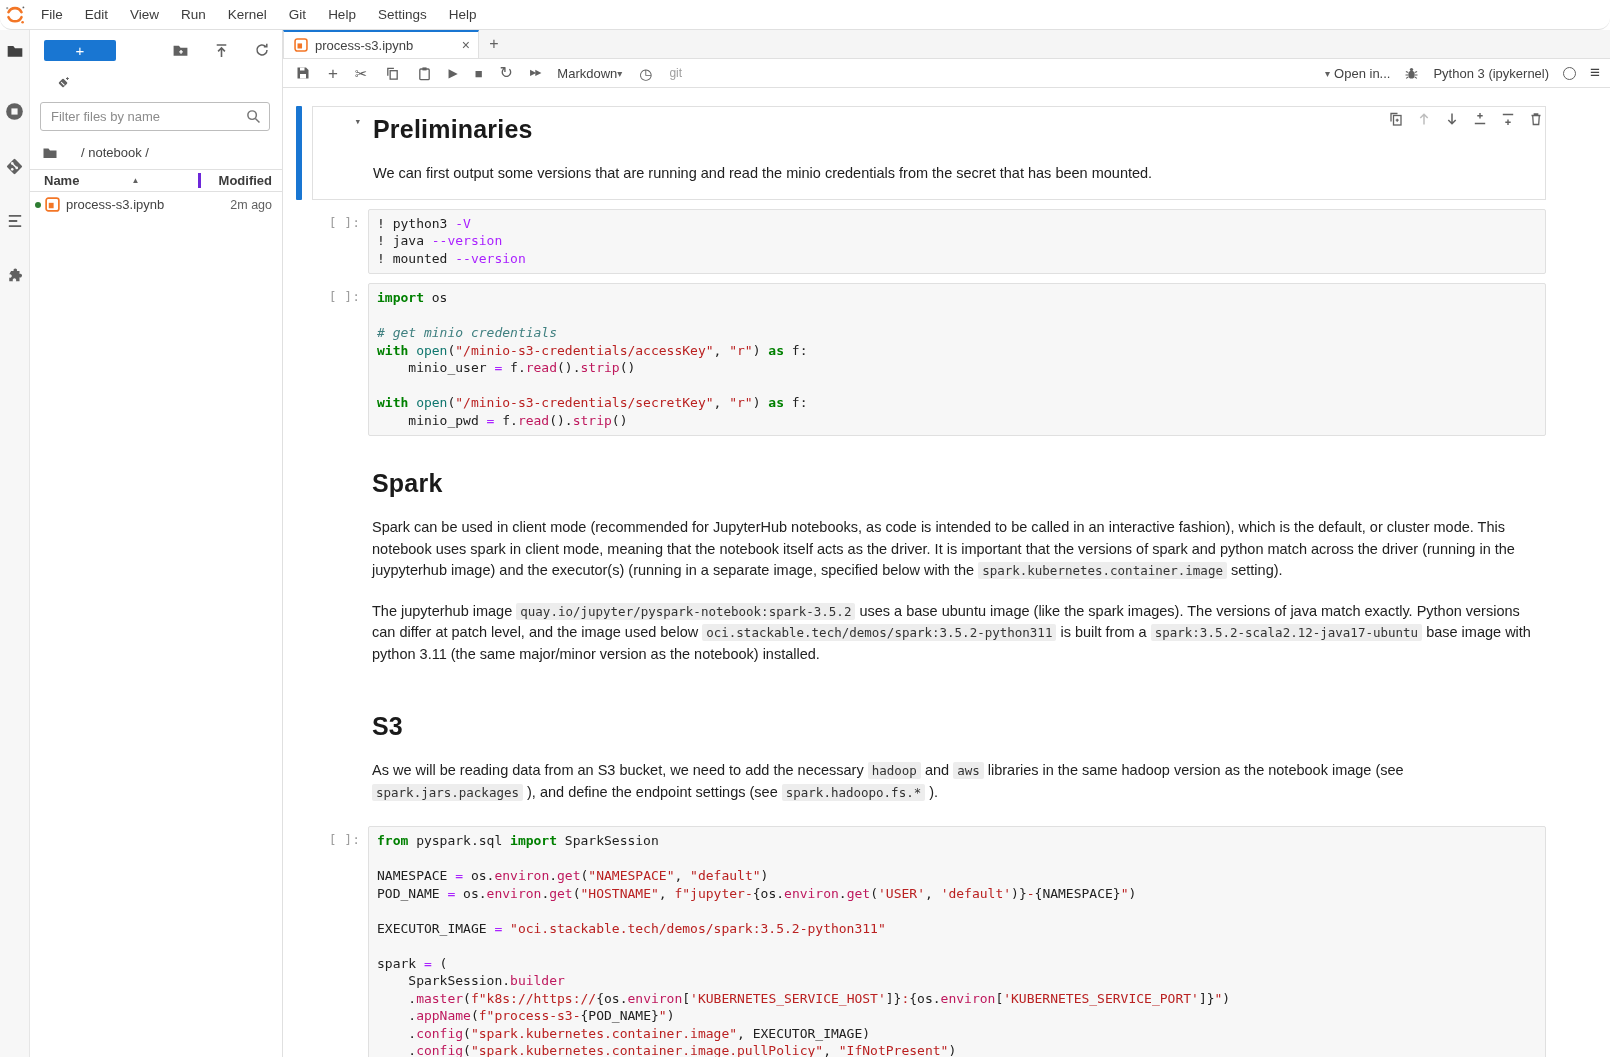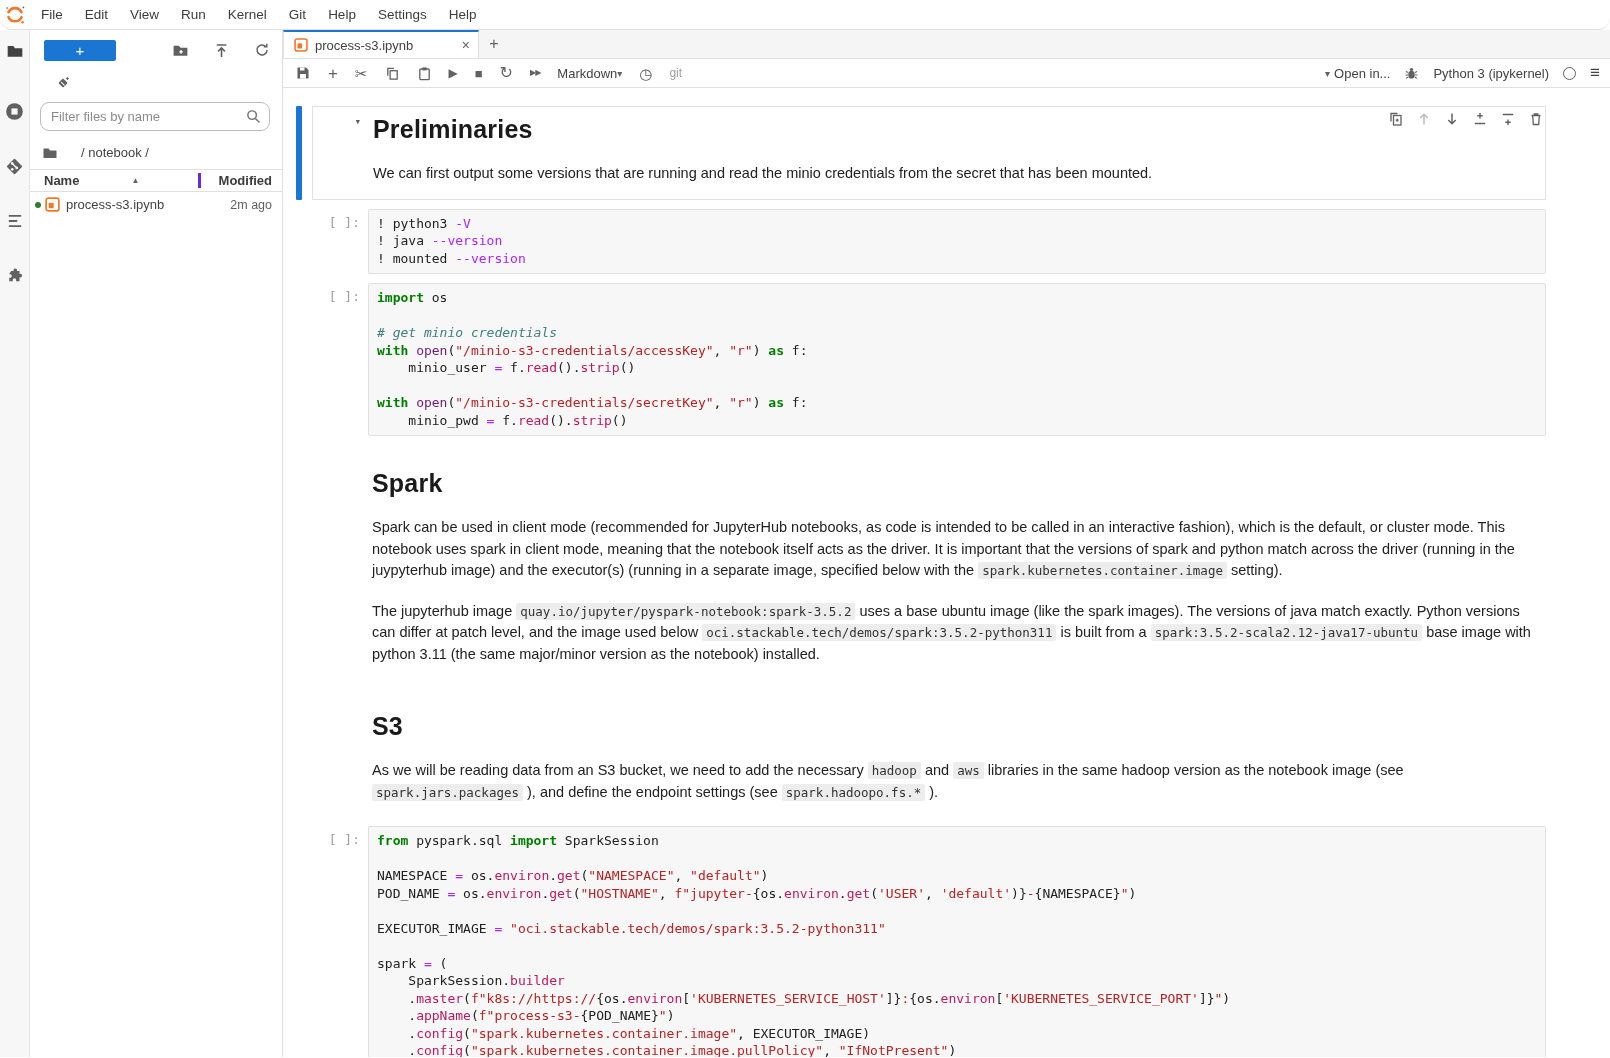--- a/index.html
+++ b/index.html
@@ -21,21 +21,21 @@
   #activitybar .abtn { margin-bottom:36px; }
   #activitybar .abtn.first { margin-bottom:42px; }
 
   
   #filepanel { width:253px; background:#fff; border-right:1px solid #e0e0e0; font-size:13px; }
   #fp-toolbar { display:flex; align-items:center; height:40px; padding:0 12px 0 14px; }
   #new-launcher { width:72px; height:21px; background:#1976d2; border-radius:2px; color:#fff; font-size:15px; display:flex; align-items:center; justify-content:center; cursor:pointer; }
   #fp-toolbar .sp { flex:1; }
   #fp-tagrow { height:26px; display:flex; align-items:center; padding-left:26px; }
   #filter-wrap { margin:6px 12px 8px 10px; position:relative; }
-  #filter-input { width:100%; height:29px; border:1px solid #bdbdbd; border-radius:9px; padding:0 30px 0 10px; font-size:13px; color:#424242; font-family:inherit; background:#fff; }
+  #filter-input { width:100%; height:29px; border:1px solid #bdbdbd; border-radius:3px; padding:0 30px 0 10px; font-size:13px; color:#424242; font-family:inherit; background:#fff; }
   #filter-input::placeholder { color:#8c8c8c; }
   #filter-search { position:absolute; right:8px; top:6px; }
   #breadcrumb { display:flex; align-items:flex-start; gap:23px; padding:6px 10px 8px 12px; color:#424242;margin-top:8px; }
   #listing-head { display:flex; align-items:center; border-top:1px solid #e0e0e0; border-bottom:1px solid #e0e0e0; height:23px; font-weight:700; color:#3c3c3c; }
   #col-name { flex:1; padding-left:14px; display:flex; align-items:center; gap:52px; cursor:pointer; }
   #col-mod { width:84px; border-left:3px solid #6d28d9; text-align:right; padding-right:10px; cursor:pointer; font-weight:700; }
   .sort-caret { font-size:8px; color:#616161; }
   .file-row { display:flex; align-items:center; height:25px; padding-left:5px; cursor:pointer; }
   .run-dot { width:6px; height:6px; border-radius:50%; background:#2e7d32; margin-right:4px; }
   .file-name { margin-left:6px; flex:1; color:#424242; }
@@ -72,21 +72,21 @@
   .mdbody { padding:2px 4px 14px 4px; color:#212121; }
   .mdh { font-size:25px; font-weight:700; color:#1a1a1a; margin:6px 0 0 0; letter-spacing:.2px; }
   .cell:not(.selected) .mdh { margin-top:22px; }
   .mdp { font-size:14.5px; line-height:21.5px; margin:19px 0 0 0; color:#212121; }
   .ic { font-family:"DejaVu Sans Mono","Liberation Mono",monospace; font-size:12.5px; background:#ededed; padding:1px 4px; border-radius:2px; color:#333; }
 
   .editor { background:#f7f7f7; border:1px solid #e0e0e0; border-radius:2px; padding:5px 8px 6px 8px;
     font-family:"DejaVu Sans Mono","Liberation Mono",monospace; font-size:13px; line-height:17.5px; color:#212121; white-space:pre; overflow:hidden; }
   .cl { min-height:17.5px; }
   .tok-kw { color:#008000; font-weight:700; }
-  .tok-bi { color:#701a75; }
+  .tok-bi { color:#0f766e; }
   .tok-str { color:#ba2121; }
   .tok-com { color:#408080; font-style:italic; }
   .tok-op { color:#aa22ff; }
   .tok-prop { color:#be185d; }
 
   #cell-toolbar { position:absolute; top:22px; right:66px; display:flex; gap:11px; align-items:center; z-index:5; }
   #cell-toolbar .ic-btn { width:17px; height:17px; }
 </style>
 </head>
 <body>

